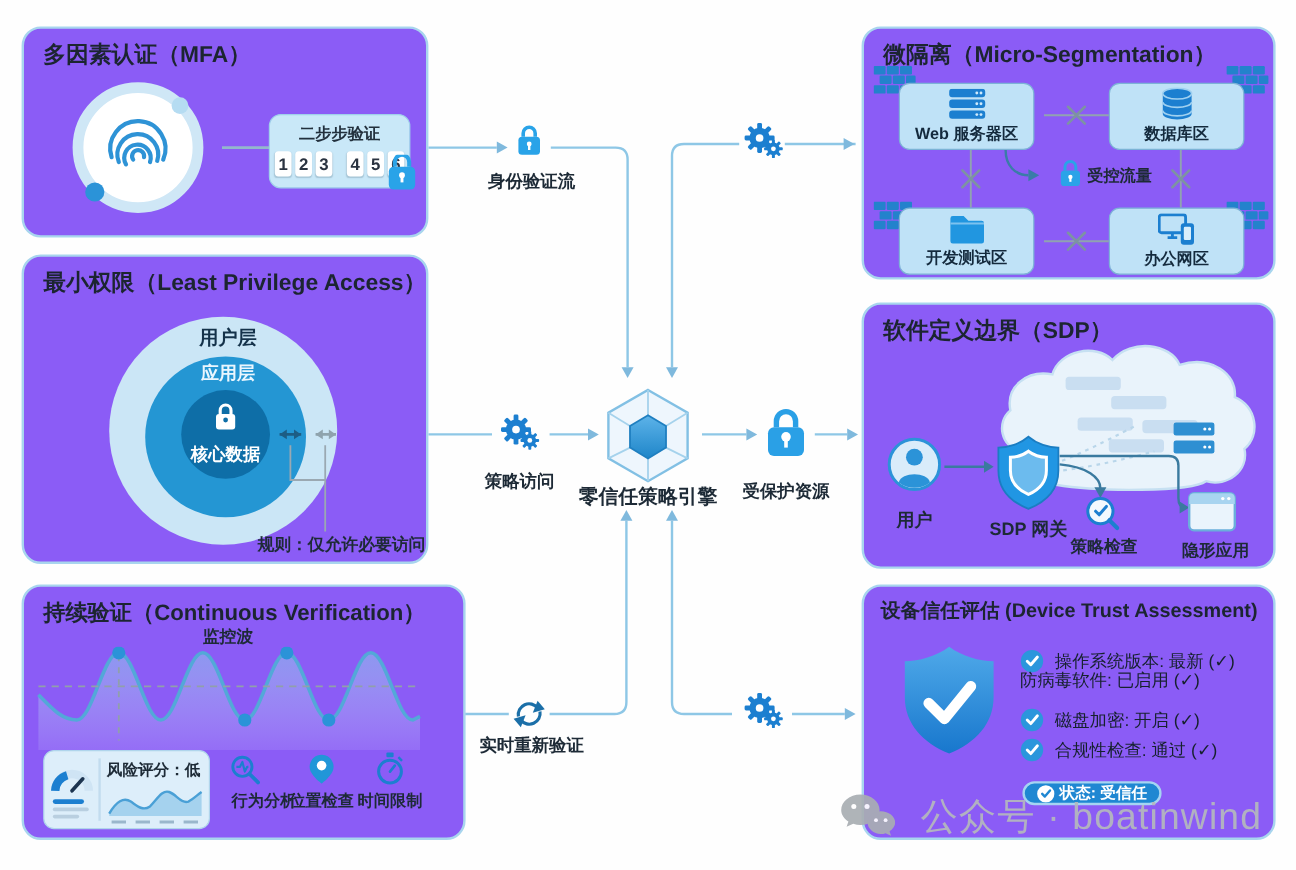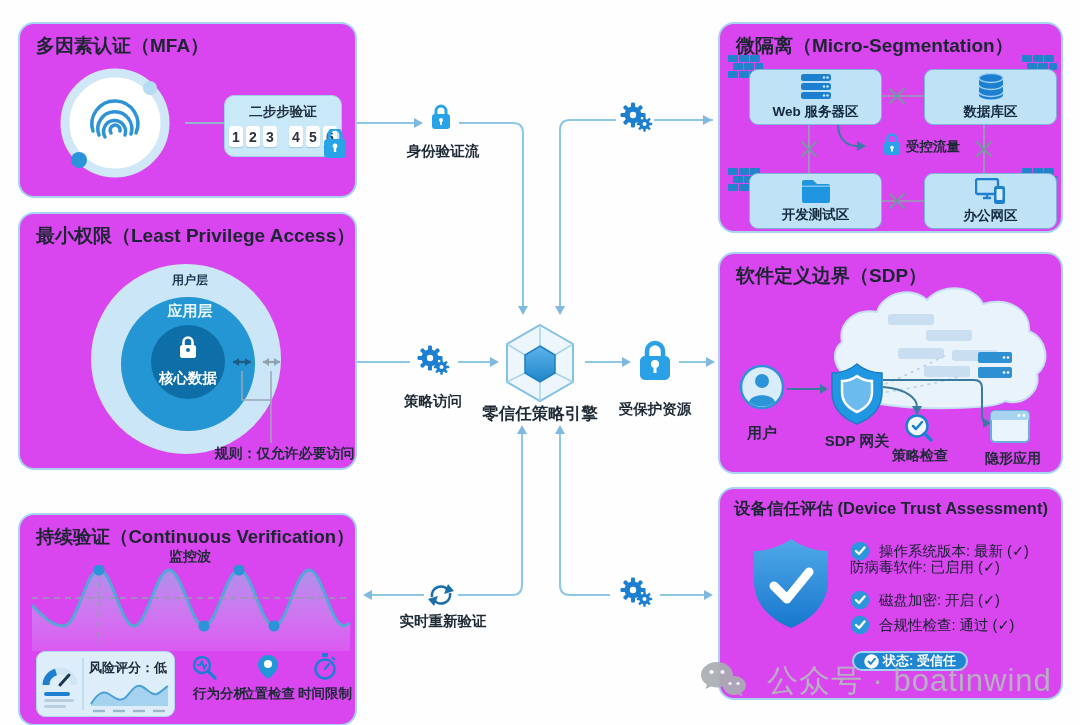--- a/index.html
+++ b/index.html
@@ -1,22 +1,22 @@
 <!DOCTYPE html>
 <html><head>
 <meta charset="utf-8">
 <style>
   html,body{margin:0;padding:0;background:#ffffff;}
   #canvas{position:relative;width:1080px;height:725px;background:#fefefe;overflow:hidden;
           font-family:"Liberation Sans","DejaVu Sans",sans-serif;}
-  .panel{position:absolute;background:#d946ef;border:2px solid #a8d5ee;border-radius:16px;box-sizing:border-box;}
+  .panel{position:absolute;background:#8b5cf6;border:2px solid #a8d5ee;border-radius:16px;box-sizing:border-box;}
   .ptitle{position:absolute;left:16px;top:9px;font-size:19px;font-weight:bold;color:#1c2531;white-space:nowrap;}
   .lbl{position:absolute;font-weight:bold;color:#1d2a36;text-align:center;white-space:nowrap;font-size:14.5px;}
   .abs{position:absolute;}
-  .zone{position:absolute;width:133px;height:56px;background:#bfe2f7;border:1.5px solid #7cb3d6;border-radius:9px;
+  .zone{position:absolute;width:113px;height:56px;background:#bfe2f7;border:1.5px solid #7cb3d6;border-radius:9px;
         display:flex;flex-direction:column;align-items:center;justify-content:center;gap:2px;box-sizing:border-box;}
   .zl{font-size:13.5px;font-weight:bold;color:#142a3d;white-space:nowrap;}
   .codebox{position:absolute;left:204px;top:71px;width:118px;height:62px;background:#c9e8f8;border:1.5px solid #9fd0ea;
         border-radius:10px;box-sizing:border-box;text-align:center;}
   .codetitle{font-size:13.5px;font-weight:bold;color:#22303d;margin-top:7px;}
   .tiles{display:flex;justify-content:center;gap:3px;margin-top:5px;}
   .tiles .gap{width:6px;}
   .tile{width:14px;height:21px;background:#ffffff;border-radius:3px;box-shadow:0 1px 1px rgba(60,90,110,.25);
         font-size:14px;font-weight:bold;color:#2a3340;display:flex;align-items:center;justify-content:center;}
   .circle{position:absolute;border-radius:50%;}
@@ -182,21 +182,21 @@
       <circle cx="0" cy="3" r="2.4" fill="#ffffff"></circle>
         <rect x="-1.2" y="3" width="2.4" height="6" fill="#ffffff"></rect>
     </svg>
   </div>
 
   <div class="panel" style="left:18px;top:212px;width:339px;height:258px;z-index:3">
     <div class="ptitle">最小权限（Least Privilege Access）</div>
     <div class="circle" style="left:71px;top:50px;width:190px;height:190px;background:#cbe6f6;"></div>
     <div class="circle" style="left:101px;top:83px;width:134px;height:134px;background:#2496d3;"></div>
     <div class="circle" style="left:131px;top:111px;width:74px;height:74px;background:#0e6ea7;"></div>
-    <div class="lbl" style="left:130px;top:58px;width:80px;font-size:12px;color:#14324a;">用户层</div>
+    <div class="lbl" style="left:130px;top:58px;width:80px;font-size:16px;color:#14324a;">用户层</div>
     <div class="lbl" style="left:130px;top:88px;width:80px;font-size:15px;color:#eaf6fe;">应用层</div>
     <svg class="abs" style="left:156px;top:121px" width="24" height="26" viewBox="-12 -12 24 26">
       <path d="M-4.5,-2 V-5 A4.5,4.5 0 0 1 4.5,-5 V-2" stroke="#ffffff" stroke-width="2.6" fill="none"></path>
       <rect x="-8" y="-2" width="16" height="13" rx="2.5" fill="#ffffff"></rect>
       <circle cx="0" cy="3" r="2" fill="#0e6ea7"></circle>
     </svg>
     <div class="lbl" style="left:128px;top:155px;width:80px;font-size:14.5px;color:#ffffff;">核心数据</div>
     <svg class="abs" style="left:0;top:0" width="339" height="258" viewBox="0 0 339 258">
       <g stroke="#1d5d85" stroke-width="2.4" fill="#1d5d85">
         <line x1="213" y1="148" x2="231" y2="148"></line>
@@ -206,21 +206,21 @@
       <g stroke="#8fa3ad" stroke-width="2.2" fill="#8fa3ad">
         <line x1="243" y1="148" x2="260" y2="148"></line>
         <polygon points="243,148 249,144 249,152" stroke="none"></polygon>
         <polygon points="260,148 254,144 254,152" stroke="none"></polygon>
       </g>
       <path d="M222,157 V186 H251 M251,157 V229" stroke="#9aa8b2" stroke-width="1.5" fill="none"></path>
     </svg>
     <div class="lbl" style="left:192px;top:231px;width:145px;font-size:14px;">规则：仅允许必要访问</div>
   </div>
 
-  <div class="panel" style="left:18px;top:513px;width:339px;height:213px;z-index:3">
+  <div class="panel" style="left:18px;top:487px;width:370px;height:213px;z-index:3">
     <div class="ptitle" style="font-size:18.5px;">持续验证（Continuous Verification）</div>
     <div class="lbl" style="left:130px;top:33px;width:80px;font-size:14px;">监控波</div>
     <svg class="abs" style="left:9px;top:50px" width="324" height="86" viewBox="0 0 324 86">
       <defs>
         <linearGradient id="wg" x1="0" y1="0" x2="0" y2="1">
           <stop offset="0" stop-color="#8ec9ea" stop-opacity="0.55"></stop>
           <stop offset="1" stop-color="#d9edf8" stop-opacity="0.12"></stop>
         </linearGradient>
       </defs>
       <path d="M3,40 C13,50 22,61 35,61 C48,61 57,5 70,5 C83,5 92,61 105,61 C118,61 127,5 140,5 C153,5 162,61 175,61 C188,61 197,5 210,5 C223,5 232,61 245,61 C258,61 267,5 280,5 C293,5 302,61 315,61 L321,58 L321,86 L3,86 Z" fill="url(#wg)"></path>

